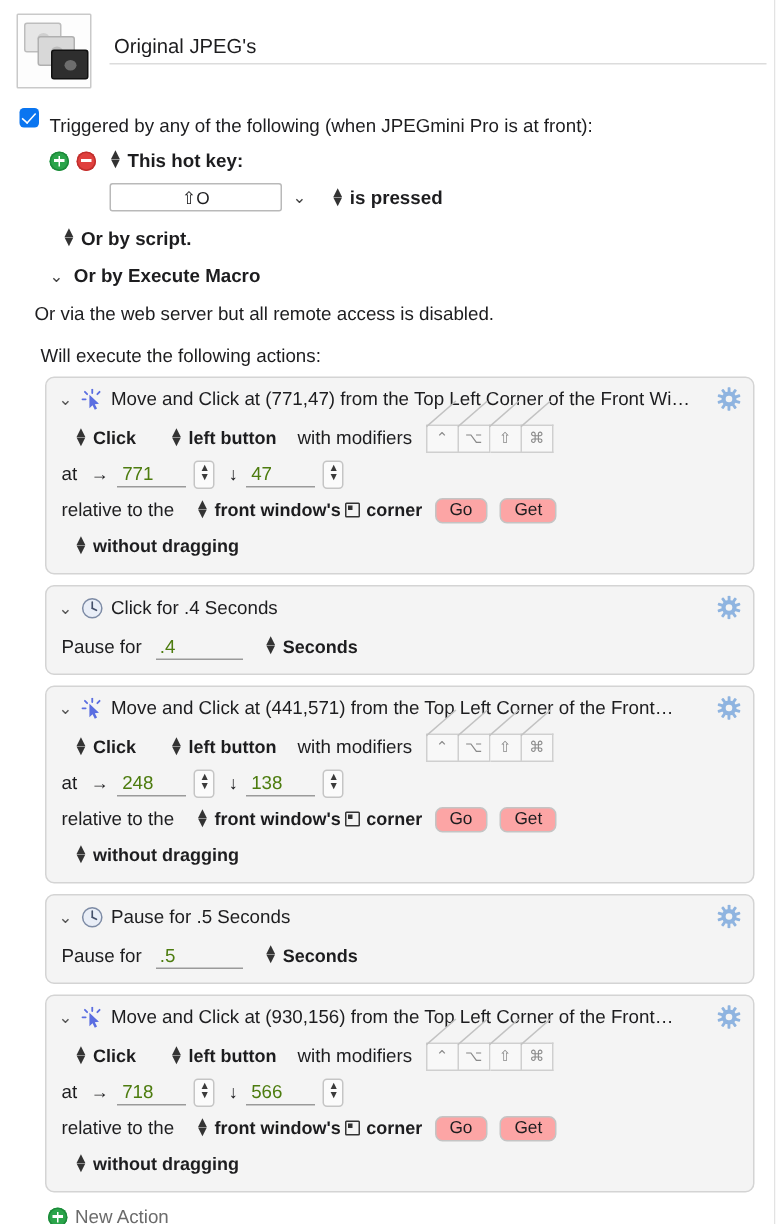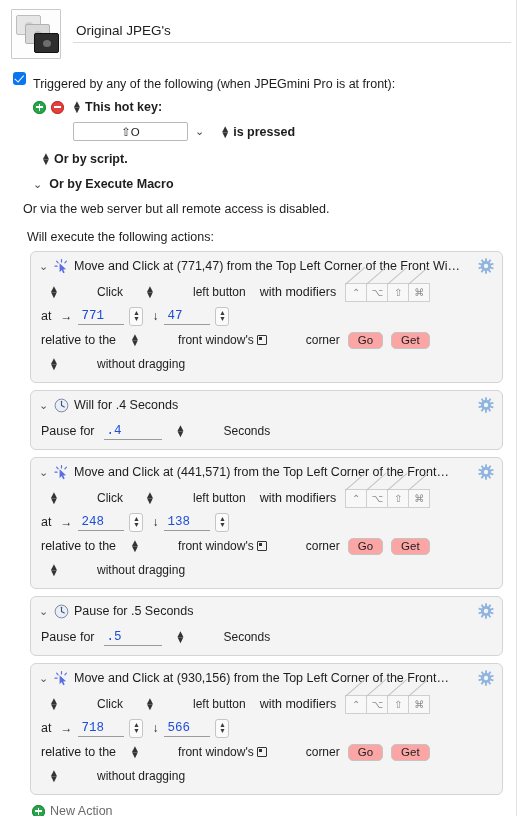--- a/index.html
+++ b/index.html
@@ -80,25 +80,25 @@
     background:#f4f4f4;
     position:relative;
   }
   .act-head{display:flex;align-items:center;padding:6px 8px 4px 8px;}
   .disclose{font-size:11px;color:#555;margin-right:7px;width:8px;text-align:center;}
   .act-icon{width:15px;height:15px;flex:0 0 15px;margin-right:5px;position:relative;}
   .act-title{font-size:12.5px;color:#1d1d1f;white-space:nowrap;overflow:hidden;flex:1;}
   .gear{width:16px;height:16px;flex:0 0 16px;margin-left:4px;}
   .act-body{padding:0 8px 8px 10px;}
   .brow{display:flex;align-items:center;margin-top:4px;min-height:20px;}
-  .popup{display:inline-flex;align-items:center;font-weight:normal;font-size:12px;margin-left:35px;}
+  .popup{display:inline-flex;align-items:center;font-weight:bold;font-size:12px;}
   .numfield{
     width:46px;box-sizing:border-box;
     border:none;border-bottom:1px solid #9a9a9a;background:transparent;
-    font-family:Liberation Mono, monospace;font-size:12.5px;color:#1d4ed8;
+    font-family:Liberation Sans, sans-serif;font-size:12.5px;color:#4d7c0f;
     padding:1px 3px;outline:none;
   }
   .stepper{
     width:12px;height:17px;margin-left:5px;
     border:1px solid #c5c5c5;border-radius:3px;background:#fbfbfb;
     display:flex;flex-direction:column;align-items:center;justify-content:center;
     font-size:7px;line-height:6px;color:#3a3a3a;
   }
   .arrow-gl{font-size:12px;margin:0 6px 0 9px;}
   .modbox{display:flex;margin-left:9px;}
@@ -288,21 +288,21 @@
         </div>
       </div>
       <div class="action">
         <div class="act-head">
           <span class="disclose">⌄</span>
           <span class="act-icon"><svg width="15" height="15" viewBox="0 0 15 15">
               <circle cx="7.5" cy="7.5" r="6.4" fill="#e9eef7" stroke="#7d8ba5" stroke-width="1"></circle>
               <line x1="7.5" y1="7.5" x2="7.5" y2="3.3" stroke="#44506a" stroke-width="1.1" stroke-linecap="round"></line>
               <line x1="7.5" y1="7.5" x2="10.3" y2="8.9" stroke="#44506a" stroke-width="1.1" stroke-linecap="round"></line>
             </svg></span>
-          <span class="act-title">Will for .4 Seconds</span>
+          <span class="act-title">Click for .4 Seconds</span>
           <span class="gear"><svg width="16" height="16" viewBox="0 0 16 16">
               <rect x="7.1" y="0.2" width="1.9" height="4" rx="0.5" fill="#8fb4e0" transform="rotate(0 8 8)"></rect>
               <rect x="7.1" y="0.2" width="1.9" height="4" rx="0.5" fill="#8fb4e0" transform="rotate(36 8 8)"></rect>
               <rect x="7.1" y="0.2" width="1.9" height="4" rx="0.5" fill="#8fb4e0" transform="rotate(72 8 8)"></rect>
               <rect x="7.1" y="0.2" width="1.9" height="4" rx="0.5" fill="#8fb4e0" transform="rotate(108 8 8)"></rect>
               <rect x="7.1" y="0.2" width="1.9" height="4" rx="0.5" fill="#8fb4e0" transform="rotate(144 8 8)"></rect>
               <rect x="7.1" y="0.2" width="1.9" height="4" rx="0.5" fill="#8fb4e0" transform="rotate(180 8 8)"></rect>
               <rect x="7.1" y="0.2" width="1.9" height="4" rx="0.5" fill="#8fb4e0" transform="rotate(216 8 8)"></rect>
               <rect x="7.1" y="0.2" width="1.9" height="4" rx="0.5" fill="#8fb4e0" transform="rotate(252 8 8)"></rect>
               <rect x="7.1" y="0.2" width="1.9" height="4" rx="0.5" fill="#8fb4e0" transform="rotate(288 8 8)"></rect>

